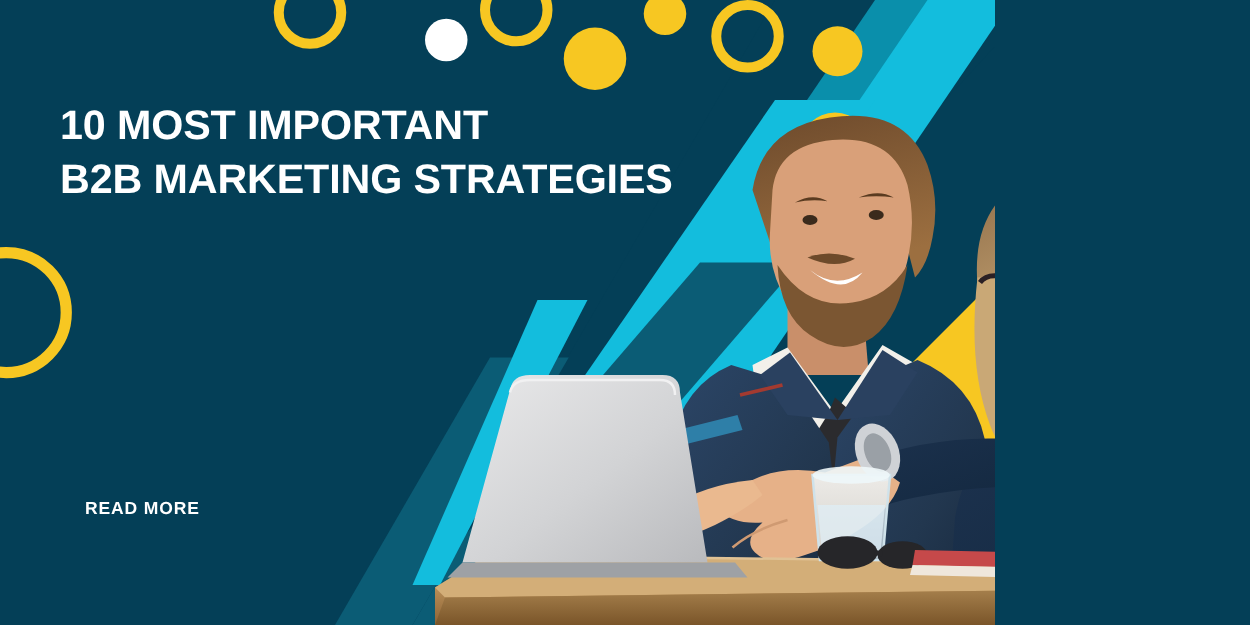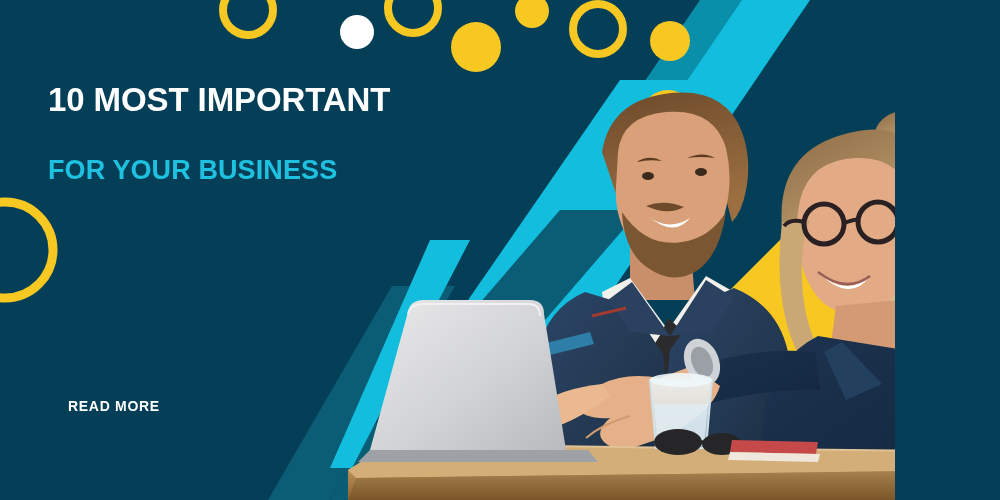--- a/index.html
+++ b/index.html
@@ -8,21 +8,21 @@
   html, body {
     width: 1000px;
     height: 500px;
     overflow: hidden;
     background: #043f57;
     font-family: "Liberation Sans", sans-serif;
   }
 
   .banner {
     position: relative;
-    width: 895px;
+    width: 796px;
     height: 500px;
     overflow: hidden;
     background: #043f57;
   }
 
   
   .bg-art {
     position: absolute;
     inset: 0;
     width: 1000px;
@@ -286,18 +286,18 @@
         </g>
 
         <path d="M402 440 l86 2 l-2 12 l-86 -2 z" fill="#c6494a"></path>
         <path d="M400 452 l90 2 l-2 8 l-90 -2 z" fill="#efe7dc"></path>
       </g>
     </svg>
   </div>
 
   <div class="copy">
     <div class="headline">10 MOST IMPORTANT</div>
-    <div class="subhead">FOR YOUR BUSINESS</div>
+    <div class="headline">B2B MARKETING STRATEGIES</div>
   </div>
 
   <button class="cta">READ MORE</button>
 
 </div>
 
 </body></html>

